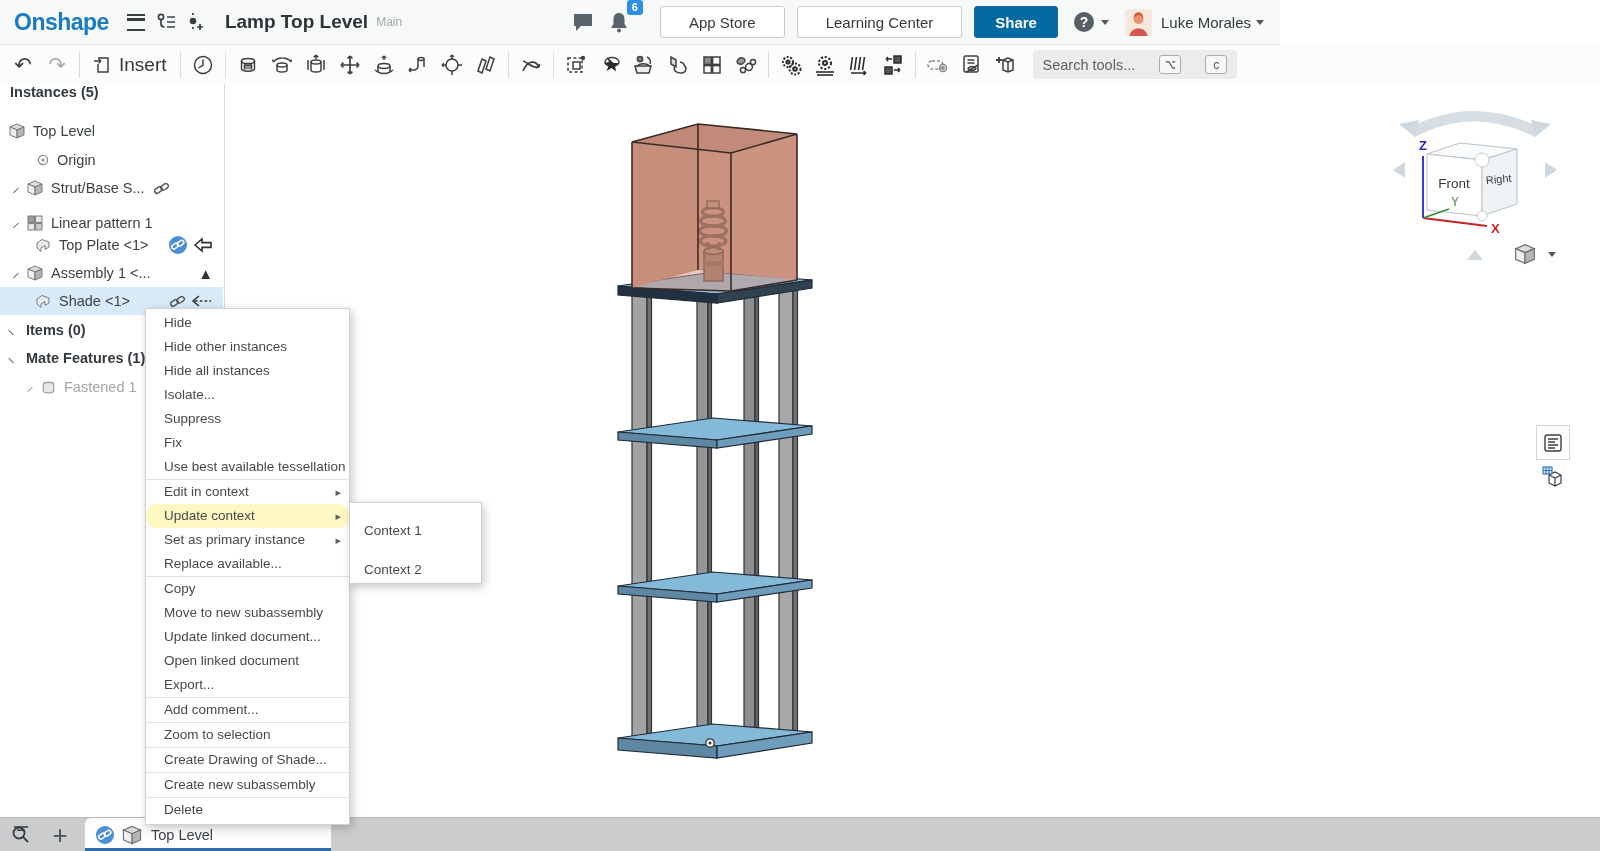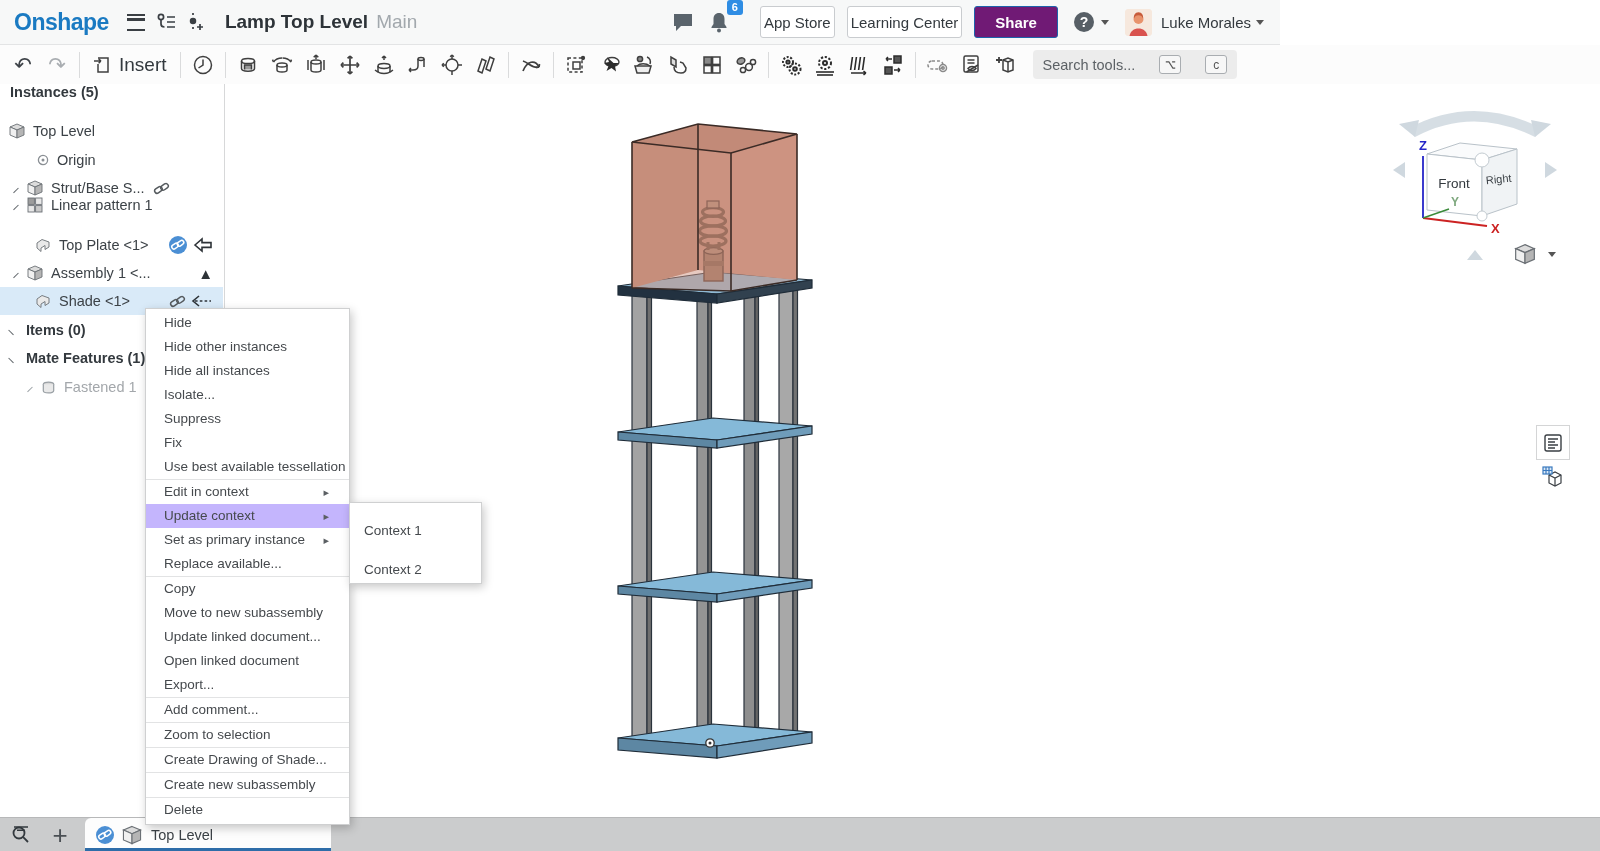--- a/index.html
+++ b/index.html
@@ -4,24 +4,24 @@
 <style>
   html,body{margin:0;padding:0;background:#fff;}
   #app{position:relative;width:1600px;height:851px;overflow:hidden;font-family:"Liberation Sans",sans-serif;background:#fff;}
   
   .header{position:absolute;left:0;top:0;width:1280px;height:44px;background:#f7f8f8;border-bottom:1px solid #e3e4e5;display:flex;align-items:center;}
   .logo{font-size:23px;font-weight:800;color:#1a7ac2;margin-left:14px;letter-spacing:-.5px;}
   .hicon{display:flex;align-items:center;justify-content:center;width:30px;height:30px;cursor:pointer;}
   .burger{width:18px;height:13px;border-top:2.5px solid #3a3f44;border-bottom:2.5px solid #3a3f44;}
   .burger>i{display:block;height:2.5px;background:#3a3f44;margin-top:2.8px;}
   .doctitle{font-size:19px;font-weight:700;color:#2d3338;margin-left:14px;}
-  .wsname{font-size:19px;color:#a2a8ad;margin-left:8px;}
+  .wsname{font-size:12px;color:#a2a8ad;margin-left:8px;}
   .hspacer{flex:1;}
-  .hbtn{height:32px;padding:0 3px;background:#fff;border:1px solid #c9cccf;border-radius:3px;font-size:15px;color:#33393e;display:flex;align-items:center;margin-left:12px;cursor:pointer;}
-  .hbtn.primary{background:#701a75;border-color:#1d63ac;color:#fff;font-weight:600;padding:0 20px;}
+  .hbtn{height:32px;padding:0 28px;background:#fff;border:1px solid #c9cccf;border-radius:3px;font-size:15px;color:#33393e;display:flex;align-items:center;margin-left:12px;cursor:pointer;}
+  .hbtn.primary{background:#0369a1;border-color:#1d63ac;color:#fff;font-weight:600;padding:0 20px;}
   .bellwrap{position:relative;margin:0 6px;}
   .badge{position:absolute;top:-7px;right:-9px;background:#2f8de4;color:#fff;font-size:11px;line-height:11px;padding:2px 5px;border-radius:3px;font-weight:700;}
   .helpwrap{display:flex;align-items:center;margin-left:14px;cursor:pointer;}
   .caret{width:0;height:0;border-left:4.5px solid transparent;border-right:4.5px solid transparent;border-top:5px solid #555;margin-left:5px;}
   .avatar{width:27px;height:27px;border-radius:4px;background:#f6e8dd;margin-left:16px;overflow:hidden;}
   .uname{font-size:15px;color:#33393e;margin-left:9px;}
   
   .toolbar{position:absolute;left:0;top:45px;width:1600px;height:39px;background:#fcfcfc;border-bottom:1px solid #dcdddd;display:flex;align-items:center;}
   .tbtn{display:flex;align-items:center;justify-content:center;min-width:30px;height:30px;margin:0 2px;cursor:pointer;color:#3f3f3f;}
   .tsep{width:1px;height:26px;background:#dadbdc;margin:0 5px;}
@@ -49,23 +49,23 @@
   .flyout{position:absolute;width:32px;height:33px;background:#fff;border:1px solid #d4d5d6;display:flex;align-items:center;justify-content:center;cursor:pointer;}
   
   .bottombar{position:absolute;left:0;top:817px;width:1600px;height:34px;background:#cbcccd;border-top:1px solid #b7b8b9;}
   .bbicon{position:absolute;top:4px;display:flex;align-items:center;justify-content:center;width:28px;height:26px;cursor:pointer;color:#3b4045;}
   .plus{font-size:26px;color:#4a4f54;font-weight:400;line-height:24px;}
   .tab{position:absolute;left:85px;top:0;width:246px;height:34px;background:#fdfdfd;border-radius:6px 6px 0 0;display:flex;align-items:center;cursor:pointer;}
   .tab .under{position:absolute;left:0;bottom:0;width:100%;height:4px;background:#2e6da9;}
   .tab .tlbl{font-size:14.5px;color:#3c4247;margin-left:8px;}
   
   .cmenu{position:absolute;left:145px;top:308px;width:203px;background:#fff;border:1px solid #cfd0d1;box-shadow:2px 3px 9px rgba(0,0,0,.22);z-index:50;padding:2px 0;}
-  .mi{height:24px;line-height:24px;font-size:13.5px;color:#45494d;padding:0 20px 0 18px;display:flex;align-items:center;cursor:pointer;white-space:nowrap;}
+  .mi{height:24px;line-height:24px;font-size:13.5px;color:#45494d;padding:0 8px 0 18px;display:flex;align-items:center;cursor:pointer;white-space:nowrap;}
   .mi .arrow{margin-left:auto;font-size:11px;color:#5b5f63;}
-  .mi.hl{background:#c4b5fd;}
+  .mi.hl{background:#fef9c3;border-radius:11px;}
   .msep{height:0;border-top:1px solid #e2e3e4;margin:0;}
   .smenu{position:absolute;left:349px;top:502px;width:131px;background:#fff;border:1px solid #cfd0d1;box-shadow:2px 3px 9px rgba(0,0,0,.22);z-index:51;padding:1px 0;}
   .smi{height:24px;line-height:24px;font-size:13.5px;color:#45494d;padding:15px 10px 0 14px;cursor:pointer;}
   svg{display:block;}
 </style>
 </head>
 <body>
 
 <svg width="0" height="0" style="position:absolute">
 <defs>
@@ -504,21 +504,21 @@
       <span style="width:9px"></span>
       <svg width="18" height="18">
           <use href="#i-cube"></use>
         </svg>
       <span class="lbl">Strut/Base S...</span>
       <svg width="17" height="17" viewBox="0 0 18 18" style="margin-left:8px">
           <use href="#i-chain"></use>
         </svg>
     </div>
 
-    <div class="trow" style="top:107px">
+    <div class="trow" style="top:125px">
       <span style="width:10px"></span>
         <span class="cv cvr"></span>
       <span style="width:9px"></span>
       <svg width="18" height="18">
           <use href="#i-pattern"></use>
         </svg>
       <span class="lbl">Linear pattern 1</span>
     </div>
 
     <div class="trow" style="top:147px">

